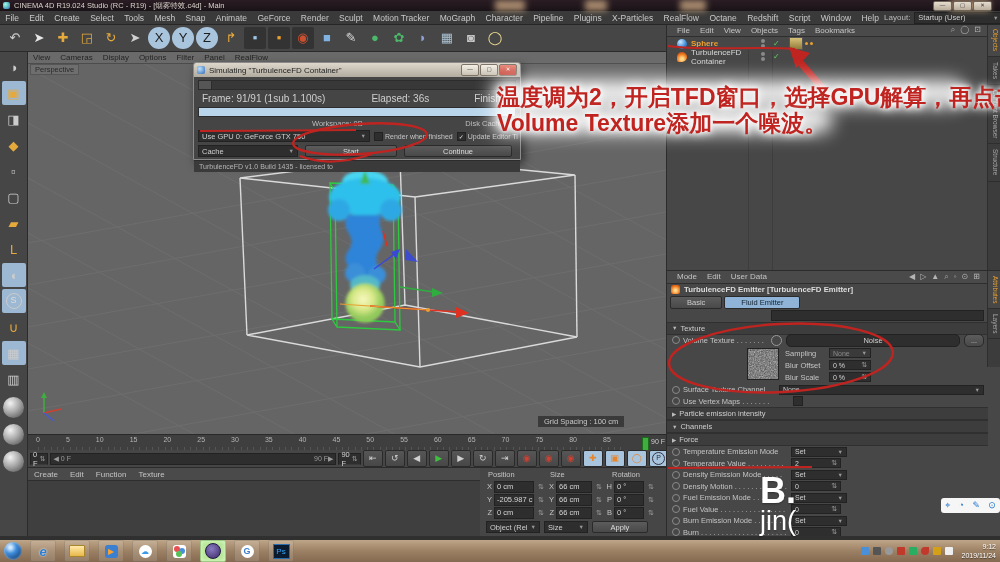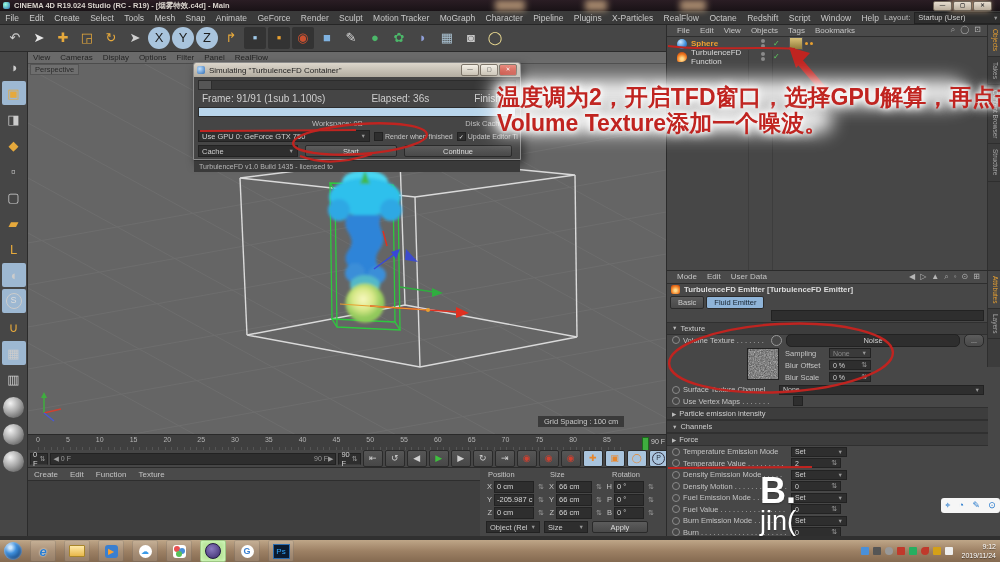--- a/index.html
+++ b/index.html
@@ -1,20 +1,20 @@
 <!DOCTYPE html>
 <html style="--anno: #c02420;"><head>
 <meta charset="utf-8">
 <style>
   html,body{margin:0;padding:0;background:#111;}
   .screen{position:relative;width:1000px;height:562px;overflow:hidden;background:#2b2b2b;
           font-family:"Liberation Sans",sans-serif;-webkit-font-smoothing:antialiased;}
   .abs{position:absolute;}
   
-  .titlebar{left:0;top:0;width:1000px;height:11px;background:linear-gradient(#2a1d24,#191216);z-index:5;font-weight:bold;}
+  .titlebar{left:0;top:0;width:1000px;height:11px;background:linear-gradient(#2a1d24,#191216);z-index:5;}
   .deskspot{position:absolute;top:0;height:11px;background:#c7a581;opacity:.8;filter:blur(3px);}
   .apptitle{position:absolute;left:14px;top:1px;font-size:7.5px;color:#d8d3cc;white-space:nowrap;}
   .appico{position:absolute;left:3px;top:2px;width:7px;height:7px;border-radius:2px;background:radial-gradient(circle at 35% 35%,#9fd,#2d6cb4);}
   .winctl{position:absolute;right:8px;top:1px;display:flex;gap:1px;}
   .winctl span{width:17px;height:8px;background:linear-gradient(#e6ddd0,#b9ad9c);border:1px solid #6e6458;border-radius:2px;
                font-size:5.5px;line-height:7px;text-align:center;color:#333;}
   
   .menubar{left:0;top:11px;width:1000px;height:13px;background:#3a3a3a;border-bottom:1px solid #262626;display:flex;align-items:center;z-index:4;}
   .menubar .mlist{display:flex;}
   .menubar .mlist span{font-size:8.5px;color:#c9c9c9;padding:0 5.2px;white-space:nowrap;}
@@ -92,21 +92,21 @@
   .tagdots i{width:3px;height:3px;border-radius:50%;background:#e8a030;}
   .sidetabs{position:absolute;right:0;top:0;bottom:0;width:13px;background:#3c3c3c;border-left:1px solid #2e2e2e;display:flex;flex-direction:column;}
   .sidetabs span{writing-mode:vertical-rl;font-size:6.5px;color:#a9a9a9;padding:5px 2px;border-bottom:1px solid #2e2e2e;white-space:nowrap;}
   .sidetabs span.active{color:#e8a030;background:#474747;}
   
   .am{flex:1;position:relative;display:flex;flex-direction:column;padding-right:13px;}
   .amtitle{height:12px;display:flex;align-items:center;padding-left:4px;}
   .amtico{width:9px;height:9px;border-radius:2px;background:radial-gradient(circle at 50% 60%,#ffd98a 15%,#ef7a20 60%,#a83410);margin-right:4px;}
   .amtitle b{font-size:7.8px;color:#ddd;font-weight:bold;white-space:nowrap;}
   .amtabs{height:13px;display:flex;gap:2px;padding-left:3px;align-items:center;}
-  .amtabs span{font-size:7.5px;color:#ccc;background:linear-gradient(#5c5c5c,#494949);border:1px solid #2a2a2a;padding:1px 7px;border-radius:2px;}
+  .amtabs span{font-size:7.5px;color:#ccc;background:linear-gradient(#5c5c5c,#494949);border:1px solid #2a2a2a;padding:1px 16px;border-radius:2px;}
   .amtabs span.active{background:#8fb4d8;color:#15222e;}
   .amblank{height:13px;display:flex;align-items:center;}
   .amblank .rec{margin-left:104px;flex:1;height:9px;background:#2e2e2e;border:1px solid #222;margin-right:4px;}
   .sect{height:11px;background:#3d3d3d;border-top:1px solid #303030;border-bottom:1px solid #303030;display:flex;align-items:center;gap:3px;padding-left:5px;font-size:7.5px;color:#cfcfcf;}
   .sect .tri{font-size:5.5px;color:#bbb;}
   .prow{display:flex;align-items:center;height:11.5px;padding-left:5px;font-size:7.5px;color:#c4c4c4;}
   .pdot{width:6px;height:6px;border:1px solid #8a8a8a;border-radius:50%;margin-right:3px;flex:0 0 auto;}
   .plabel{width:108px;overflow:hidden;white-space:nowrap;flex:0 0 auto;}
   .dd.small{width:56px;height:10px;font-size:7px;}
   .numfld{background:#2e2e2e;border:1px solid #222;height:10px;width:50px;display:flex;align-items:center;color:#d5d5d5;font-size:7px;padding:0 3px;box-sizing:border-box;}
@@ -635,21 +635,21 @@
             </span>
             <span class="chk">✓</span>
             <span class="tagbox"></span>
             <span class="tagdots">
               <i></i>
               <i></i>
             </span>
           </div>
           <div class="objrow">
             <span class="obj-ico flame"></span>
-            <span class="objname">TurbulenceFD Function</span>
+            <span class="objname">TurbulenceFD Container</span>
             <span class="toggles">
               <i></i>
               <i></i>
             </span>
             <span class="chk">✓</span>
 
           </div>
         </div>
       <div class="omcol" style="left:81px;top:26px;"></div>
       <div class="omcol" style="left:105px;top:26px;"></div>

